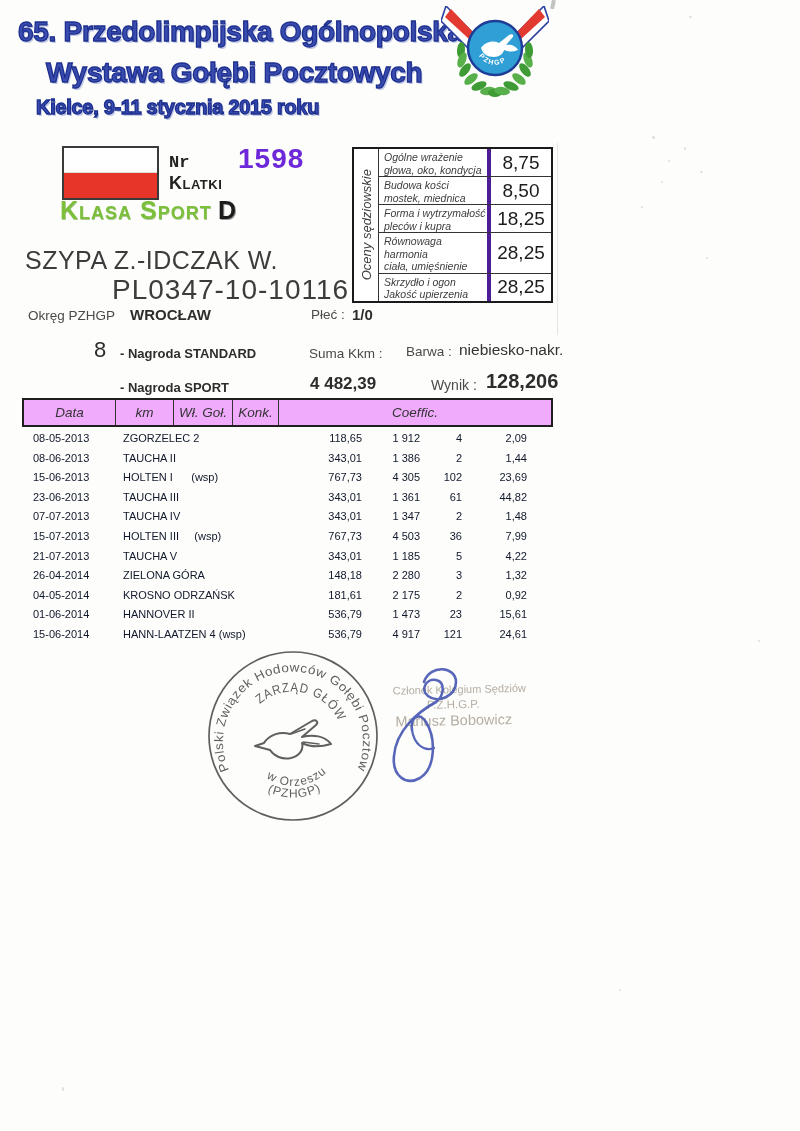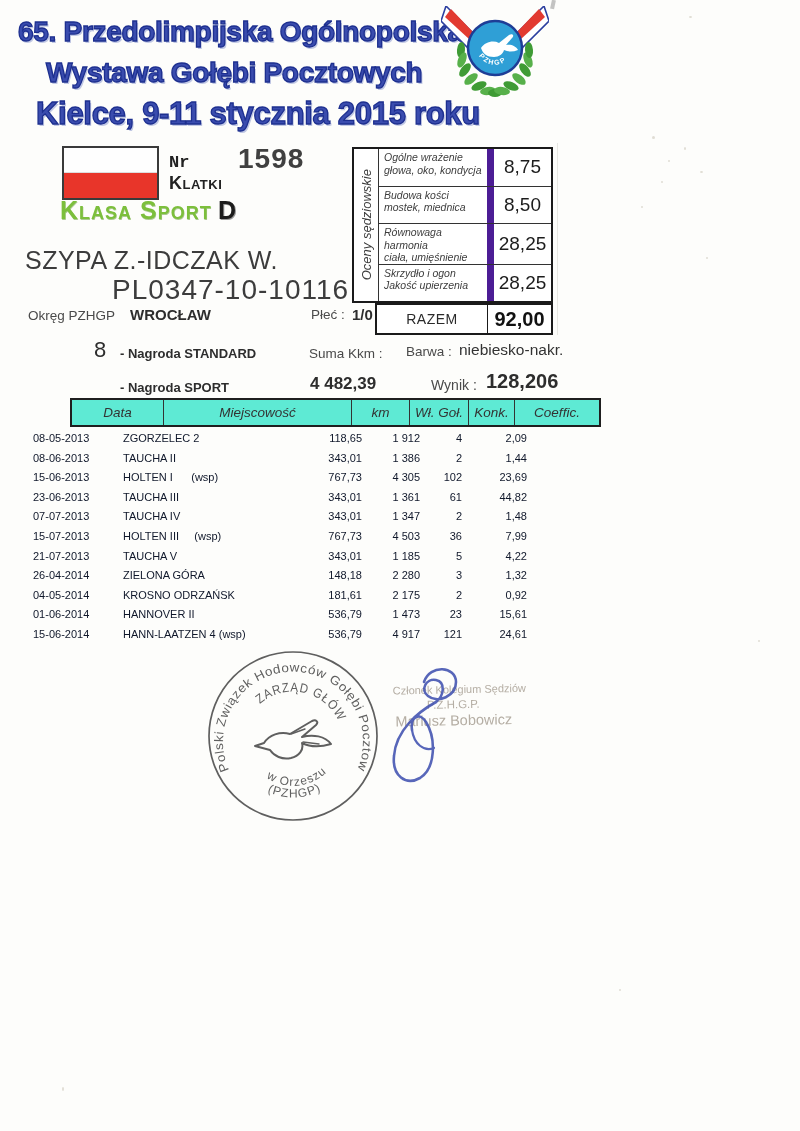--- a/index.html
+++ b/index.html
@@ -9,41 +9,41 @@
   .abs { position:absolute; }
 
   
   .title-line {
     font-weight:bold; color:#3a4cae; letter-spacing:-0.3px; white-space:nowrap;
     -webkit-text-stroke:1.3px #1d2f8f;
     text-shadow:1.5px 1.5px 0 rgba(120,135,200,.45), 0 0 2px rgba(255,255,255,.8);
   }
   .t1 { left:18px; top:16px;  font-size:28px; }
   .t2 { left:46px; top:57px;  font-size:28px; }
-  .t3 { left:36px; top:96px;  font-size:31px;text-align:center; }
+  .t3 { left:36px; top:96px;  font-size:20px;text-align:center; }
 
   
   .flag { left:62px; top:146px; width:97px; height:54px; border:2px solid #3a3a3a; }
   .flag .white { height:50%; background:#fefefe; border-bottom:0.5px solid #ddd; }
   .flag .red   { height:50%; background:#e8352a; }
   .nr-label    { left:169px; top:153px; font-family:Liberation Mono, monospace; font-weight:bold; font-size:17px; color:#222; }
   .klatki-label{ left:169px; top:173px; font-family:Liberation Sans, sans-serif; font-weight:bold; font-size:18px; font-variant:small-caps; letter-spacing:.5px; color:#222; }
-  .cage-number { left:238px; top:143px; font-size:28px; font-weight:bold; color:#404040; letter-spacing:1px; }
+  .cage-number { left:238px; top:143px; font-size:28px; font-weight:bold; color:#6d28d9; letter-spacing:1px; }
   .klasa { left:60px; top:196px; font-size:25px; font-weight:bold; font-variant:small-caps; color:#7cbf3c; letter-spacing:1px; text-shadow:0.5px 0.5px 0 rgba(90,150,40,.5); }
   .klasa-d { left:218px; top:196px; font-size:25px; font-weight:bold; color:#1c1c1c; text-shadow:1px 1px 0 #9a9a9a; }
 
   
   .score-table { left:352px; top:147px; width:201px; height:156px; border:2px solid #1a1a1a; display:flex; background:#fff; }
   .score-side { width:25px; border-right:1px solid #333; display:flex; align-items:center; justify-content:center; }
   .score-side span { writing-mode:vertical-rl; transform:rotate(180deg); font-style:italic; font-size:13px; color:#3d3d3d; white-space:nowrap; }
   .score-rows { flex:1; display:flex; flex-direction:column;justify-content:flex-end; }
   .score-row { flex:1; display:flex; border-bottom:1px solid #333; }
   .score-row:last-child { border-bottom:none; }
   .score-label { flex:1; padding:2px 0 0 5px; font-style:italic; font-size:10.5px; line-height:12.5px; color:#3d3d3d; }
-  .score-value { width:64px; border-left:7px solid #4c1d95; display:flex; align-items:center; justify-content:center; font-size:19px; color:#1c1c1c; }
+  .score-value { width:64px; border-left:4px solid #4c1d95; display:flex; align-items:center; justify-content:center; font-size:19px; color:#1c1c1c; }
   .razem-box { left:375px; top:303px; width:178px; height:32px; border:2px solid #1a1a1a; display:flex; background:#fff; }
   .razem-label { flex:1; display:flex; align-items:center; justify-content:center; font-size:14px; color:#2a2a2a; letter-spacing:.5px; }
   .razem-value { width:64px; border-left:1.5px solid #1a1a1a; display:flex; align-items:center; justify-content:center; font-size:20px; font-weight:bold; color:#111; }
 
   
   .owner-name { left:25px;  top:246px; font-size:25px; color:#3c3c3c; letter-spacing:.5px; }
   .ring-no    { left:112px; top:274px; font-size:28px; color:#3c3c3c; letter-spacing:1px; }
   .lbl  { font-size:13.5px; color:#4a4a4a; }
   .val-b{ font-weight:bold; color:#2d2d2d; }
   .okreg-lbl { left:28px;  top:308px; }
@@ -54,21 +54,21 @@
   .nagroda-std { left:120px; top:346px; font-size:13px; }
   .suma-lbl  { left:309px; top:346px; }
   .barwa-lbl { left:406px; top:344px; }
   .barwa-val { left:459px; top:341px; font-size:15.5px; color:#333; }
   .nagroda-sport { left:120px; top:380px; font-size:13px; }
   .suma-val  { left:310px; top:374px; font-size:17px; }
   .wynik-lbl { left:431px; top:377px; font-size:14px; }
   .wynik-val { left:486px; top:370px; font-size:20px; }
 
   
-  .ftable-head { left:22px; top:398px; width:531px; height:29px; border:2px solid #1f1f1f; display:flex; background:#5eead4;margin-left:48px; }
+  .ftable-head { left:22px; top:398px; width:531px; height:29px; border:2px solid #1f1f1f; display:flex; background:#f0abfc; }
   .fth { display:flex; align-items:center; justify-content:center; font-style:italic; font-size:13.5px; color:#333; border-right:1px solid #333; }
   .fth:last-child { border-right:none; }
   .fth.w1{width:92px}.fth.w2{width:188px}.fth.w3{width:58px}.fth.w4{width:59px}.fth.w5{width:46px}.fth.w6{flex:1}
   .frows { left:22px; top:432px; width:531px; }
   .frow { position:relative; height:19.6px; font-size:11px; color:#0f172a; }
   .frow span { position:absolute; white-space:pre; }
   .c-date { left:11px; }
   .c-loc  { left:101px; }
   .c-km   { left:252px; width:88px; text-align:right; }
   .c-wl   { left:330px; width:68px; text-align:right; }
@@ -154,58 +154,60 @@
       </div>
       <div class="score-row">
         <div class="score-label">
             <div>Budowa kości</div>
             <div>mostek, miednica</div>
           </div>
         <div class="score-value">8,50</div>
       </div>
       <div class="score-row">
         <div class="score-label">
+            <div>Forma i wytrzymałość</div>
+            <div>pleców i kupra</div>
+          </div>
+        <div class="score-value">18,25</div>
+      </div>
+      <div class="score-row">
+        <div class="score-label">
             <div>Równowaga harmonia</div>
             <div>ciała, umięśnienie</div>
           </div>
         <div class="score-value">28,25</div>
       </div>
       <div class="score-row">
         <div class="score-label">
             <div>Skrzydło i ogon</div>
             <div>Jakość upierzenia</div>
           </div>
         <div class="score-value">28,25</div>
       </div>
     </div>
-  </div>
-  <div class="abs razem-box">
-    <div class="razem-label">RAZEM</div>
-    <div class="razem-value">92,00</div>
   </div>
 
   <div class="abs owner-name">SZYPA Z.-IDCZAK W.</div>
   <div class="abs ring-no">PL0347-10-10116</div>
   <div class="abs lbl okreg-lbl">Okręg PZHGP</div>
   <div class="abs val-b okreg-val">WROCŁAW</div>
   <div class="abs lbl plec-lbl">Płeć :</div>
   <div class="abs val-b plec-val">1/0</div>
   <div class="abs rank-8">8</div>
   <div class="abs val-b nagroda-std">- Nagroda STANDARD</div>
   <div class="abs lbl suma-lbl">Suma Kkm :</div>
   <div class="abs lbl barwa-lbl">Barwa :</div>
   <div class="abs barwa-val">niebiesko-nakr.</div>
   <div class="abs val-b nagroda-sport">- Nagroda SPORT</div>
   <div class="abs val-b suma-val">4 482,39</div>
   <div class="abs lbl wynik-lbl">Wynik :</div>
   <div class="abs val-b wynik-val">128,206</div>
 
   <div class="abs ftable-head">
     <div class="fth w1">Data</div>
-    <div class="fth w2">Miejscowość</div>
     <div class="fth w3">km</div>
     <div class="fth w4">Wł. Goł.</div>
     <div class="fth w5">Konk.</div>
     <div class="fth w6">Coeffic.</div>
   </div>
   <div class="abs frows">
     <div class="frow">
         <span class="c-date">08-05-2013</span>
         <span class="c-loc">ZGORZELEC 2</span>
         <span class="c-km">118,65</span>

